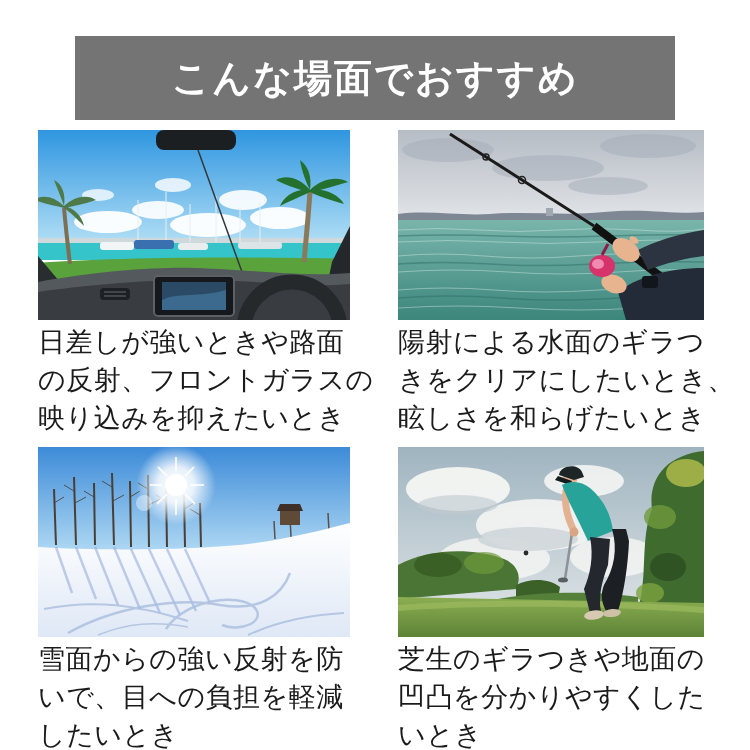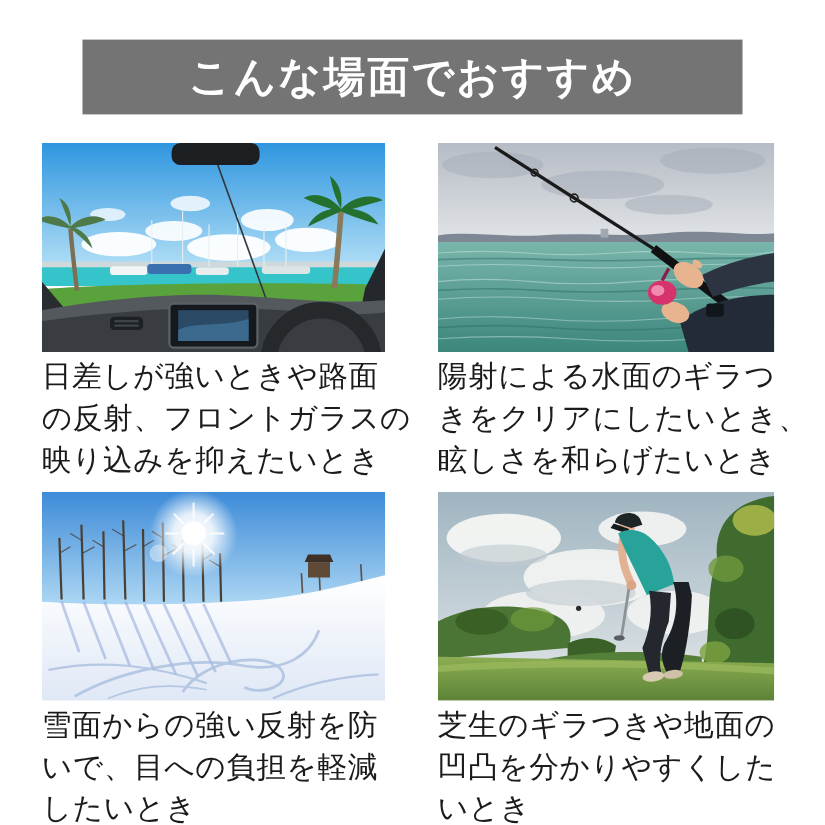--- a/index.html
+++ b/index.html
@@ -1,19 +1,19 @@
 <!DOCTYPE html>
 <html><head>
 <meta charset="utf-8">
 <style>
   html,body{margin:0;padding:0;background:#fff;}
   body{width:750px;height:750px;position:relative;overflow:hidden;
        font-family:"Liberation Sans","DejaVu Sans",sans-serif;}
   .page{position:absolute;inset:0;background:#fff;}
-  .header{position:absolute;left:75px;top:36px;width:600px;height:68px;
+  .header{position:absolute;left:75px;top:36px;width:600px;height:84px;
           display:flex;align-items:center;justify-content:center;}
   .header h1{margin:0;font-size:38px;font-weight:bold;letter-spacing:2px;color:#fff;}
   .scene{position:absolute;}
   .scene .photo{width:100%;height:190px;overflow:hidden;display:block;}
   .scene .photo svg{display:block;width:100%;height:100%;}
   .caption{margin:3px 0 0 0;font-size:27px;line-height:38px;letter-spacing:0.5px;
            white-space:pre;color:#1b1b1b;}
   #scene-0{left:38px;top:130px;width:312px;}
   #scene-1{left:398px;top:130px;width:306px;}
   #scene-2{left:38px;top:447px;width:312px;}

